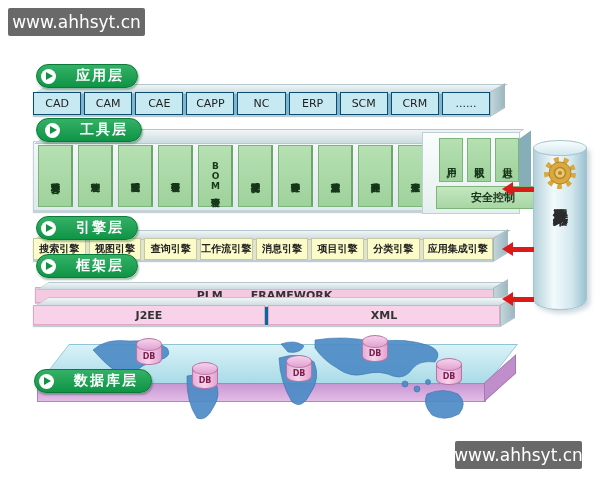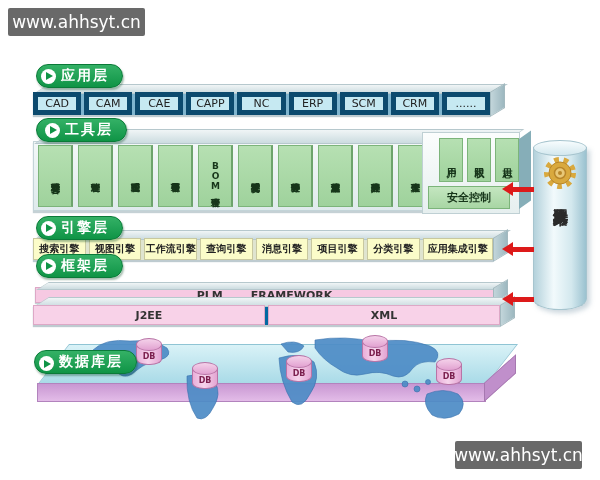--- a/index.html
+++ b/index.html
@@ -6,41 +6,41 @@
   .canvas{position:relative;width:600px;height:480px;background:#ffffff;overflow:hidden;
           font-family:"DejaVu Sans","Liberation Sans",sans-serif;}
 
   
   .watermark{position:absolute;background:#696969;color:#fff;font-size:17px;
              display:flex;align-items:center;justify-content:center;border-radius:2px;}
   .wm-top{left:8px;top:8px;width:137px;height:28px;}
   .wm-bottom{left:455px;top:441px;width:127px;height:28px;}
 
   
-  .layer-label{position:absolute;z-index:6;display:inline-flex;align-items:center;gap:5px;
+  .layer-label{position:absolute;z-index:6;display:inline-flex;align-items:center;gap:20px;
                background:linear-gradient(180deg,#34b166,#0f9446);border:1px solid #0a7a38;
                border-radius:13px;padding:2px 13px 2px 4px;color:#fff;font-weight:bold;
                font-size:14px;letter-spacing:2px;box-shadow:1px 2px 2px rgba(0,70,30,.35);}
   .play-icon{width:15px;height:15px;border-radius:50%;background:#fff;position:relative;flex:none;}
   .play-icon::after{content:"";position:absolute;left:5px;top:3.5px;width:0;height:0;
                     border-left:7px solid #0f9446;border-top:4px solid transparent;border-bottom:4px solid transparent;}
 
   
   .bar3d{position:absolute;z-index:2;}
   .face-top{position:absolute;left:0;top:-8px;width:100%;height:8px;
             background:linear-gradient(180deg,#f0f5f6,#ccdce0);border:1px solid #b6c8cd;
             transform:skewX(-58deg);transform-origin:0 100%;}
   .face-right{position:absolute;left:100%;top:0;width:13px;height:100%;
               background:linear-gradient(90deg,#c2d5da,#9db8c0);border:1px solid #a3b9bf;
               transform:skewY(-31deg);transform-origin:0 0;}
   .cells{position:relative;display:flex;width:100%;height:100%;gap:3px;box-sizing:border-box;}
 
   
   .app-bar{left:33px;top:92px;width:457px;height:23px;background:#7fb5cf;box-shadow:0 2px 1px rgba(110,140,150,.45);}
-  .app-cell{flex:1;background:#c6e9f2;border:5px solid #0c4a6e;display:flex;align-items:center;
+  .app-cell{flex:1;background:#c6e9f2;border:1px solid #0c4a6e;display:flex;align-items:center;
             justify-content:center;font-size:11px;color:#222;}
 
   
   .tool-slab{left:33px;top:141px;width:467px;height:68px;background:linear-gradient(180deg,#f3f8f8,#dfeaec);
              border:1px solid #c3d4d8;box-shadow:0 2px 1px rgba(110,140,150,.4);}
   .tool-slab .face-top{top:-13px;height:13px;transform:skewX(-55deg);}
   .tool-boxes{position:absolute;left:4px;top:3px;display:flex;gap:5px;}
   .tool-box{width:32px;height:60px;background:linear-gradient(180deg,#b6e0b2,#9fd29c);
             border:1px solid #7cb47a;border-right:2px solid #6da36c;display:flex;align-items:center;
             justify-content:center;font-size:9px;font-weight:bold;color:#17361a;line-height:1;}
@@ -48,23 +48,23 @@
 
   
   .sec-block{position:absolute;left:388px;top:-10px;width:96px;height:80px;
              background:linear-gradient(180deg,#fbfdfd,#e6efef);border:1px solid #bfd0d4;z-index:3;}
   .sec-right{position:absolute;left:100%;top:6px;width:12px;height:70px;background:#86aeb8;
              transform:skewY(-35deg);transform-origin:0 0;}
   .sec-cells{position:absolute;left:16px;top:5px;display:flex;gap:4px;}
   .sec-cell{width:22px;height:42px;background:linear-gradient(180deg,#b6e0b2,#9fd29c);
             border:1px solid #7cb47a;display:flex;align-items:center;justify-content:center;
             font-size:10px;font-weight:bold;color:#17361a;}
-  .sec-bar{position:absolute;left:5px;top:53px;width:80px;height:21px;
+  .sec-bar{position:absolute;left:13px;top:53px;width:80px;height:21px;
            background:linear-gradient(180deg,#c4e6c0,#a8d6a4);border:1px solid #7cb47a;
-           display:flex;align-items:center;justify-content:center;font-size:11px;font-weight:bold;color:#17361a;}
+           display:flex;align-items:center;justify-content:center;font-size:11px;font-weight:bold;color:#17361a;padding-left:16px;}
 
   
   .engine-bar{left:33px;top:238px;width:460px;height:22px;background:#dfe4cf;box-shadow:0 2px 1px rgba(110,140,150,.45);}
   .engine-cell{flex:1;background:#fbfcc9;border:1px solid #c8c89f;display:flex;align-items:center;
                justify-content:center;font-size:10px;font-weight:bold;color:#222;white-space:nowrap;font-family:Liberation Serif, serif;}
   .engine-cell.wide{flex:1.35;}
 
   
   .fw-row1{left:35px;top:287px;width:457px;height:14px;background:#f6c9e2;border:1px solid #dda8c6;
            box-shadow:0 1px 1px rgba(110,140,150,.4);}
@@ -196,22 +196,22 @@
   <div class="layer-label" style="left:36px;top:216px;">
     <span class="play-icon"></span>
     <span>引擎层</span>
   </div>
   <div class="bar3d engine-bar">
     <div class="face-top"></div>
     <div class="face-right"></div>
     <div class="cells">
       <div class="engine-cell">搜索引擎</div>
       <div class="engine-cell">视图引擎</div>
+      <div class="engine-cell">查询引擎</div>
       <div class="engine-cell">工作流引擎</div>
-      <div class="engine-cell">查询引擎</div>
       <div class="engine-cell">消息引擎</div>
       <div class="engine-cell">项目引擎</div>
       <div class="engine-cell">分类引擎</div>
       <div class="engine-cell wide">应用集成引擎</div>
     </div>
   </div>
 
   <div class="layer-label" style="left:36px;top:254px;">
     <span class="play-icon"></span>
     <span>框架层</span>
@@ -244,21 +244,21 @@
       <path d="M206,8 Q220,3 229,10 Q225,18 213,16 Z"></path>
       <path d="M204,22 Q226,15 239,26 Q246,42 235,58 Q227,74 217,66 Q205,46 204,22 Z"></path>
       <path d="M240,4 Q270,-1 300,6 Q330,1 355,10 Q368,16 360,26 Q345,24 338,32 Q330,44 318,40 Q305,34 290,38 Q275,42 262,32 Q248,24 240,12 Z"></path>
       <circle cx="330" cy="48" r="3"></circle>
         <circle cx="342" cy="53" r="3"></circle>
         <circle cx="353" cy="46" r="2.5"></circle>
       <path d="M352,58 Q368,51 383,58 Q393,67 384,78 Q369,86 357,79 Q347,68 352,58 Z"></path>
     </g>
   </svg>
 
-  <div class="layer-label" style="left:34px;top:350px;align-items:flex-end;">
+  <div class="layer-label" style="left:34px;top:369px;">
     <span class="play-icon"></span>
     <span>数据库层</span>
   </div>
 
   <div class="db-cyl" style="left:136px;top:344px;">
     <div class="db-cyl-top"></div>
     <span>DB</span>
   </div>
   <div class="db-cyl" style="left:192px;top:368px;">
     <div class="db-cyl-top"></div>

